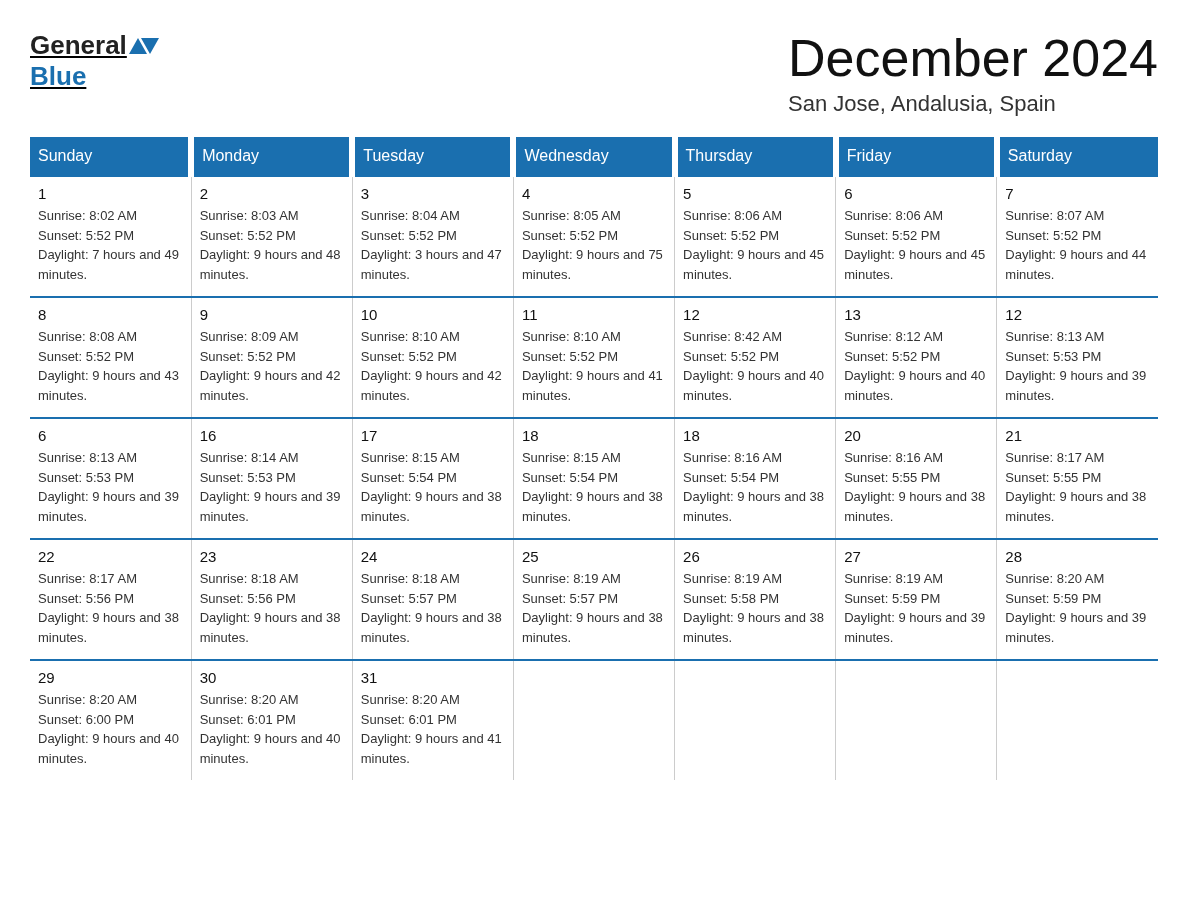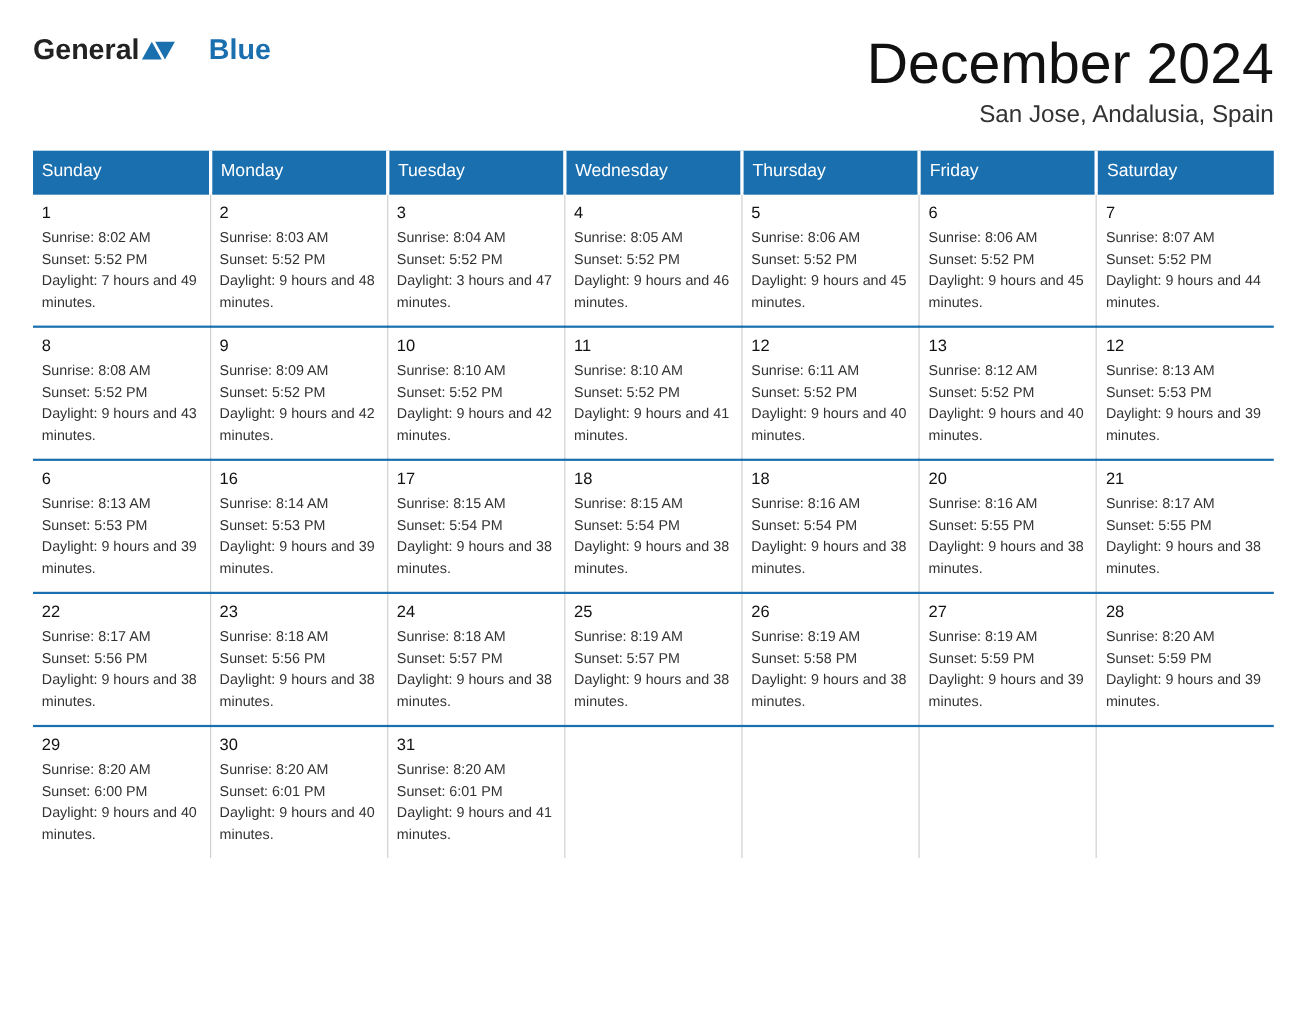--- a/index.html
+++ b/index.html
@@ -21,34 +21,34 @@
       font-weight: bold;
       color: #222;
     }
     .logo-blue {
       color: #1a6faf;
       font-size: 26px;
       font-weight: bold;
     }
     .logo-wrapper {
       display: flex;
-      flex-direction: row;
+      flex-direction: column;
       align-items: flex-start;
+      text-decoration: underline;
     }
     .logo-top-row {
       display: flex;
       align-items: center;
     }
     .logo-bottom-row {
       display: flex;
       align-items: center;
-      margin-left: 31px;
     }
     .title-section {
-      text-align: right;
+      text-align: left;
     }
     .calendar-title {
       font-size: 52px;
       font-weight: normal;
       color: #111;
       line-height: 1.1;
     }
     .calendar-subtitle {
       font-size: 22px;
       color: #333;
@@ -61,21 +61,21 @@
     }
     thead tr {
       background-color: #1a6faf;
     }
     thead th {
       color: #fff;
       padding: 10px 8px;
       text-align: left;
       font-size: 16px;
       font-weight: normal;
-      border-right: 3px solid #ffffff;
+      border-right: 6px solid #ffffff;
     }
     thead th:last-child {
       border-right: none;
     }
     tbody tr {
       border-top: 2px solid #1a6faf;
     }
     tbody td {
       vertical-align: top;
       padding: 8px 8px 12px 8px;
@@ -183,21 +183,21 @@
           <span>Sunrise: 8:04 AM</span><br>
           <span>Sunset: 5:52 PM</span><br>
           <span>Daylight: 3 hours and 47 minutes.</span>
         </div>
       </td>
         <td>
         <span class="day-number">4</span>
         <div class="day-info">
           <span>Sunrise: 8:05 AM</span><br>
           <span>Sunset: 5:52 PM</span><br>
-          <span>Daylight: 9 hours and 46 minutes.</span>
+          <span>Daylight: 9 hours and 75 minutes.</span>
         </div>
       </td>
         <td>
         <span class="day-number">5</span>
         <div class="day-info">
           <span>Sunrise: 8:06 AM</span><br>
           <span>Sunset: 5:52 PM</span><br>
           <span>Daylight: 9 hours and 45 minutes.</span>
         </div>
       </td>
@@ -247,21 +247,21 @@
         <span class="day-number">11</span>
         <div class="day-info">
           <span>Sunrise: 8:10 AM</span><br>
           <span>Sunset: 5:52 PM</span><br>
           <span>Daylight: 9 hours and 41 minutes.</span>
         </div>
       </td>
         <td>
         <span class="day-number">12</span>
         <div class="day-info">
-          <span>Sunrise: 6:11 AM</span><br>
+          <span>Sunrise: 8:42 AM</span><br>
           <span>Sunset: 5:52 PM</span><br>
           <span>Daylight: 9 hours and 40 minutes.</span>
         </div>
       </td>
         <td>
         <span class="day-number">13</span>
         <div class="day-info">
           <span>Sunrise: 8:12 AM</span><br>
           <span>Sunset: 5:52 PM</span><br>
           <span>Daylight: 9 hours and 40 minutes.</span>

